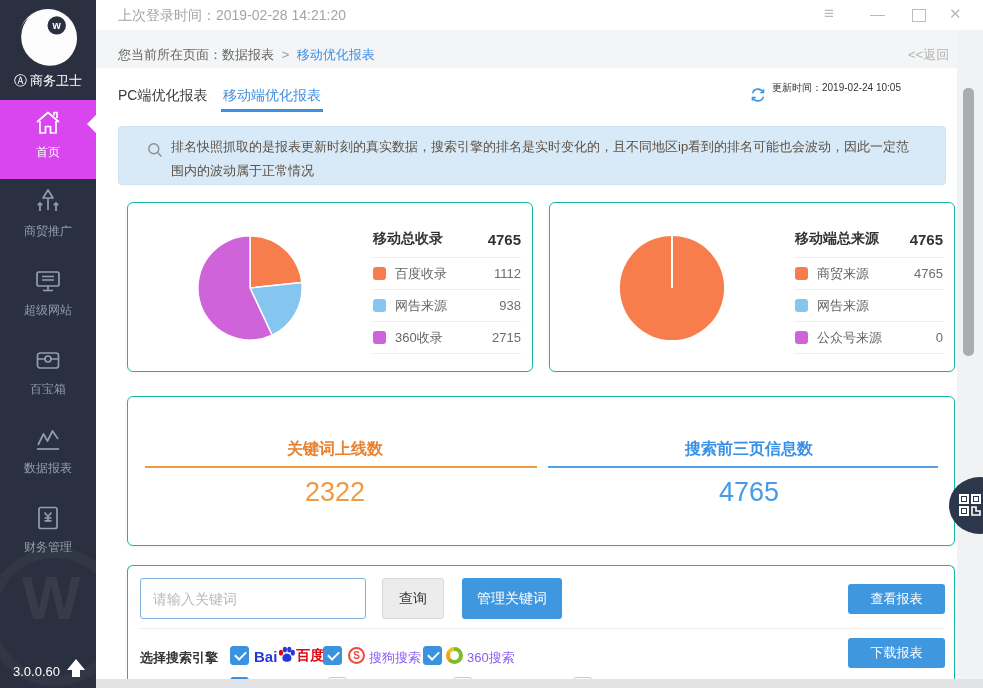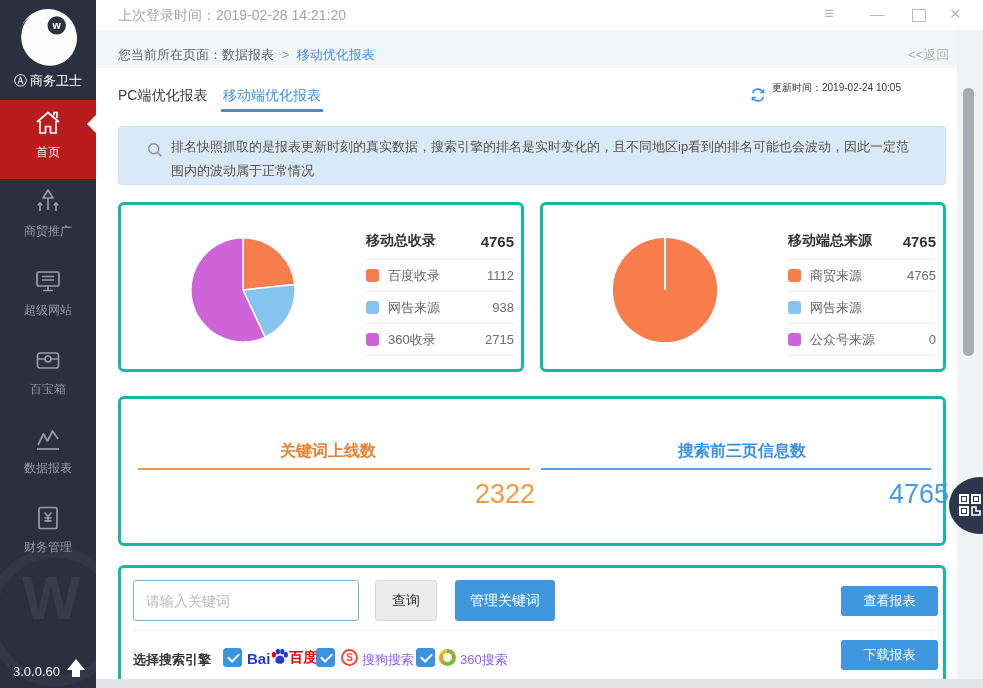--- a/index.html
+++ b/index.html
@@ -8,21 +8,21 @@
   .abs{position:absolute;}
 
   
   .sidebar{position:absolute;left:0;top:0;width:96px;height:688px;background:#2a303f;}
   .logo{position:absolute;left:17px;top:7px;width:62px;height:62px;}
   .brand{position:absolute;left:0;top:72px;width:96px;text-align:center;color:#fff;font-size:13px;}
   .brand .badge{font-size:13px;margin-right:3px;}
   .nav-item{position:absolute;left:0;width:96px;height:79px;color:#959cac;cursor:pointer;}
   .nav-item .nicon{position:absolute;left:33px;top:8px;width:30px;height:30px;color:#959cac;}
   .nav-item .nlabel{position:absolute;left:0;top:44px;width:96px;text-align:center;font-size:12px;}
-  .nav-item.active{background:#b91c1c;color:#fff;}
+  .nav-item.active{background:#d946ef;color:#fff;}
   .nav-item.active .nicon{color:#fff;}
   .nav-item.active .notch{position:absolute;right:0;top:15px;width:0;height:0;
       border-top:9px solid transparent;border-bottom:9px solid transparent;border-right:9px solid #ffffff;}
   .wm-ring{position:absolute;left:-14px;top:548px;width:118px;height:118px;border-radius:50%;
       border:10px solid rgba(255,255,255,0.035);}
   .wm-w{position:absolute;left:22px;top:562px;font-size:62px;font-weight:bold;color:rgba(255,255,255,0.06);}
   .version{position:absolute;left:13px;top:664px;color:#fff;font-size:13px;}
   .up-arrow{position:absolute;left:67px;top:659px;width:0;height:0;
       border-left:9px solid transparent;border-right:9px solid transparent;border-bottom:11px solid #fff;}
   .up-arrow-stem{position:absolute;left:72px;top:669px;width:8px;height:8px;background:#fff;}
@@ -51,39 +51,39 @@
   .tab-mobile{left:223px;color:#3f8fe0;}
   .tab-underline{position:absolute;left:221px;top:109px;width:102px;height:3px;background:#3f8fe0;}
   .refresh{position:absolute;left:750px;top:87px;width:16px;height:16px;cursor:pointer;}
   .update-time{position:absolute;left:772px;top:81px;color:#333;font-size:10px;}
 
   .banner{position:absolute;left:118px;top:126px;width:828px;height:59px;background:#d8eaf8;
           border:1px solid #cbe2f4;border-radius:4px;box-sizing:border-box;}
   .banner .sicon{position:absolute;left:28px;top:15px;width:16px;height:16px;}
   .banner .btext{position:absolute;left:52px;top:8px;width:748px;line-height:24px;color:#5d5144;font-size:13px;}
 
-  .card{position:absolute;background:#fff;border:3px solid #14b8a6;border-radius:6px;
-        box-sizing:border-box;box-shadow:0 1px 4px rgba(0,0,0,0.05);}
+  .card{position:absolute;background:#fff;border:1px solid #14b8a6;border-radius:6px;
+        box-sizing:border-box;box-shadow:0 1px 4px rgba(0,0,0,0.05);margin-left:9px;}
   .card-pie1{left:118px;top:202px;width:406px;height:170px;}
   .card-pie2{left:540px;top:202px;width:406px;height:170px;}
   .pie{position:absolute;left:63px;top:26px;width:118px;height:118px;}
   .legend{position:absolute;left:245px;top:18px;width:148px;}
   .lg-head{display:flex;justify-content:space-between;align-items:center;height:36px;border-bottom:1px solid #ececec;}
   .lg-head .t{font-size:14px;font-weight:bold;color:#333;}
   .lg-head .v{font-size:15px;font-weight:bold;color:#333;}
   .lg-row{display:flex;align-items:center;height:31px;border-bottom:1px solid #ececec;}
   .swatch{width:13px;height:13px;border-radius:3px;margin-right:9px;flex:0 0 auto;}
   .lg-row .t{flex:1;font-size:13px;color:#666;}
   .lg-row .v{font-size:13px;color:#6e6e6e;}
 
   .card-stats{left:118px;top:396px;width:828px;height:150px;}
   .stat-col{position:absolute;top:0;width:414px;height:150px;}
   .stat-title{position:absolute;top:42px;width:100%;text-align:center;font-size:16px;font-weight:bold;}
   .stat-line{position:absolute;top:69px;height:2px;}
-  .stat-value{position:absolute;top:80px;width:100%;text-align:right;font-size:27px;}
+  .stat-value{position:absolute;top:80px;width:100%;text-align:center;font-size:27px;}
   .stat-left .stat-title{color:#e8812f;}
   .stat-left .stat-line{left:17px;width:392px;background:#ee9a3f;}
   .stat-left .stat-value{color:#f09a43;}
   .stat-right{left:414px;}
   .stat-right .stat-title{color:#3a90e4;}
   .stat-right .stat-line{left:6px;width:390px;background:#53a2e8;}
   .stat-right .stat-value{color:#459be8;}
 
   .card-bottom{left:118px;top:565px;width:828px;height:150px;border-bottom:none;}
   .kw-input{position:absolute;left:12px;top:12px;width:226px;height:41px;border:1px solid #81b0da;border-radius:3px;

